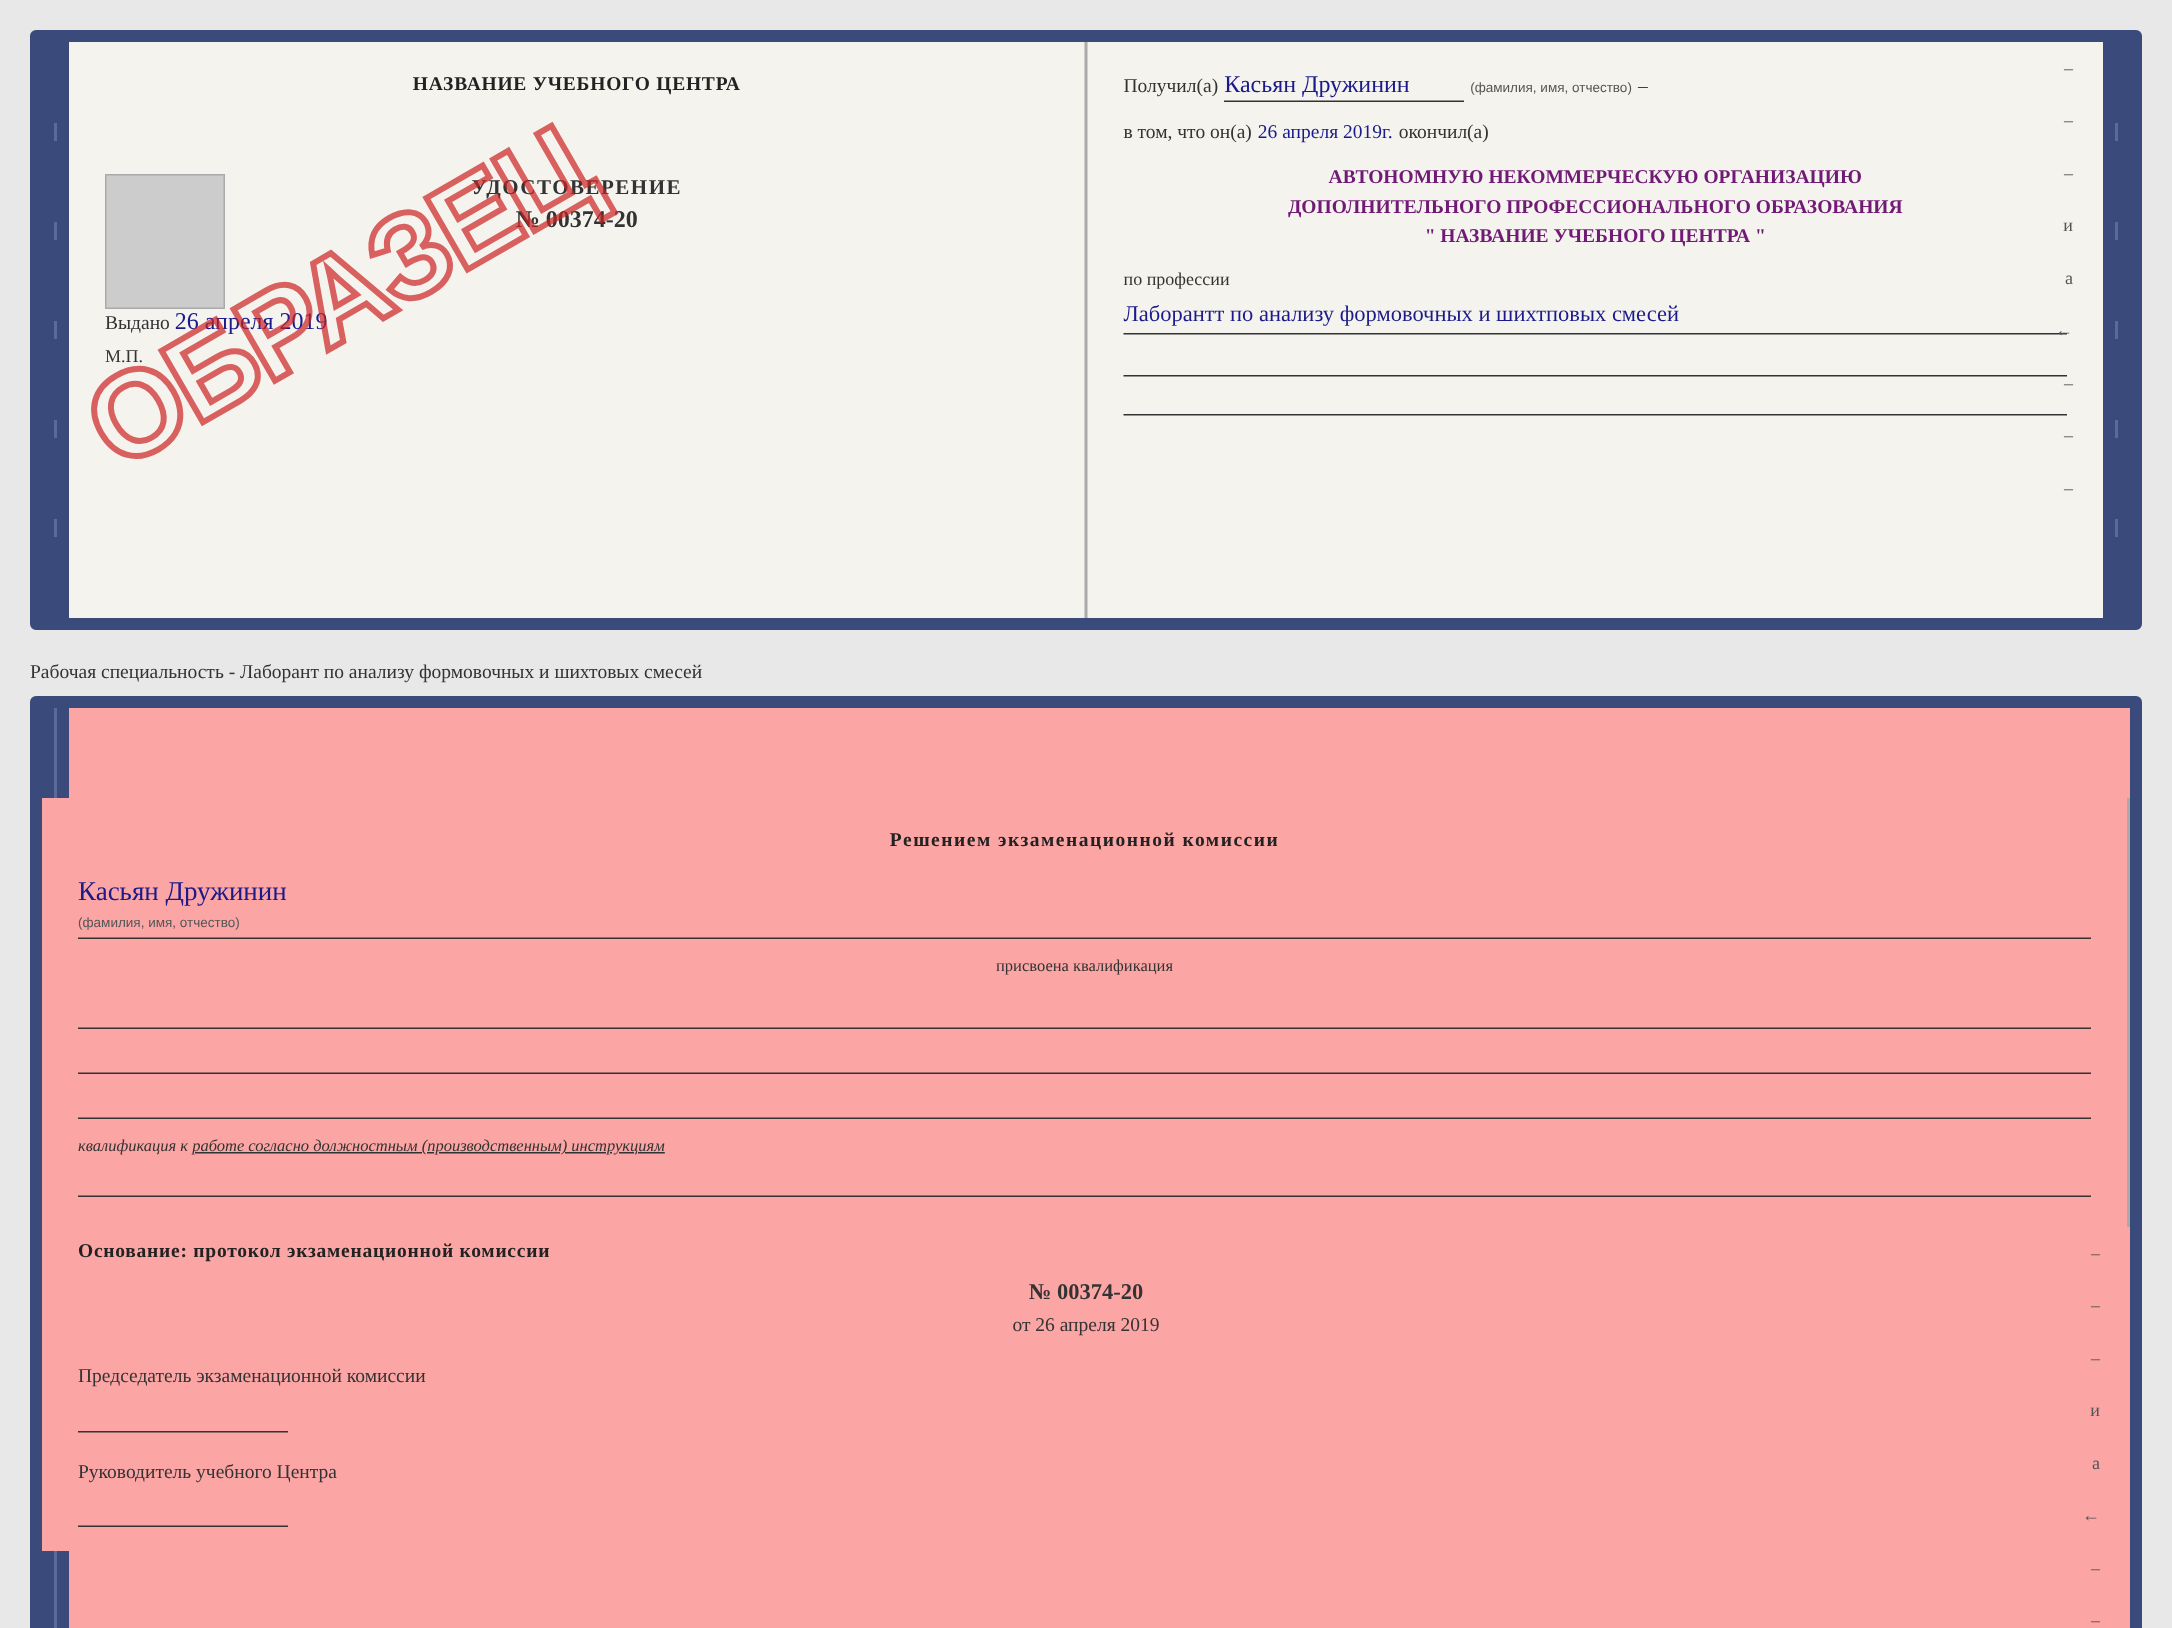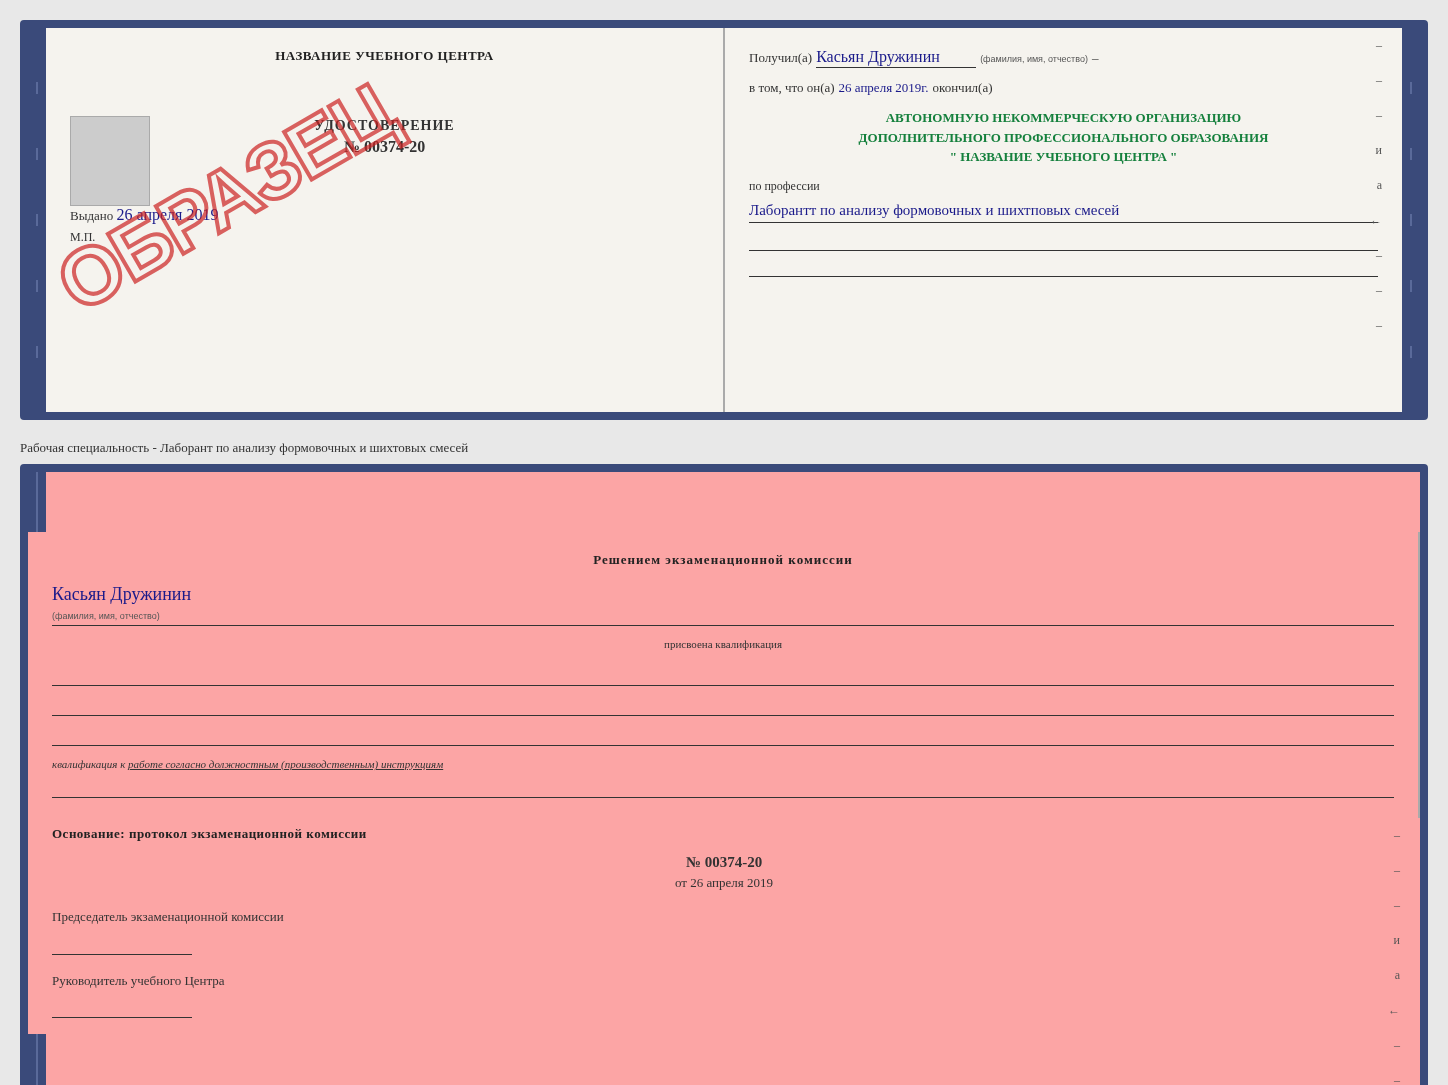--- a/index.html
+++ b/index.html
@@ -162,21 +162,21 @@
       margin: 12px 0;
       display: flex;
       align-items: center;
       gap: 4px;
     }
 
     .org-block {
       text-align: center;
       font-size: 13px;
       font-weight: bold;
-      color: #15803d;
+      color: #701a75;
       text-transform: uppercase;
       line-height: 1.5;
       margin: 12px 0;
     }
 
     .profession-label {
       font-size: 12px;
       color: #333;
       margin-top: 12px;
     }

